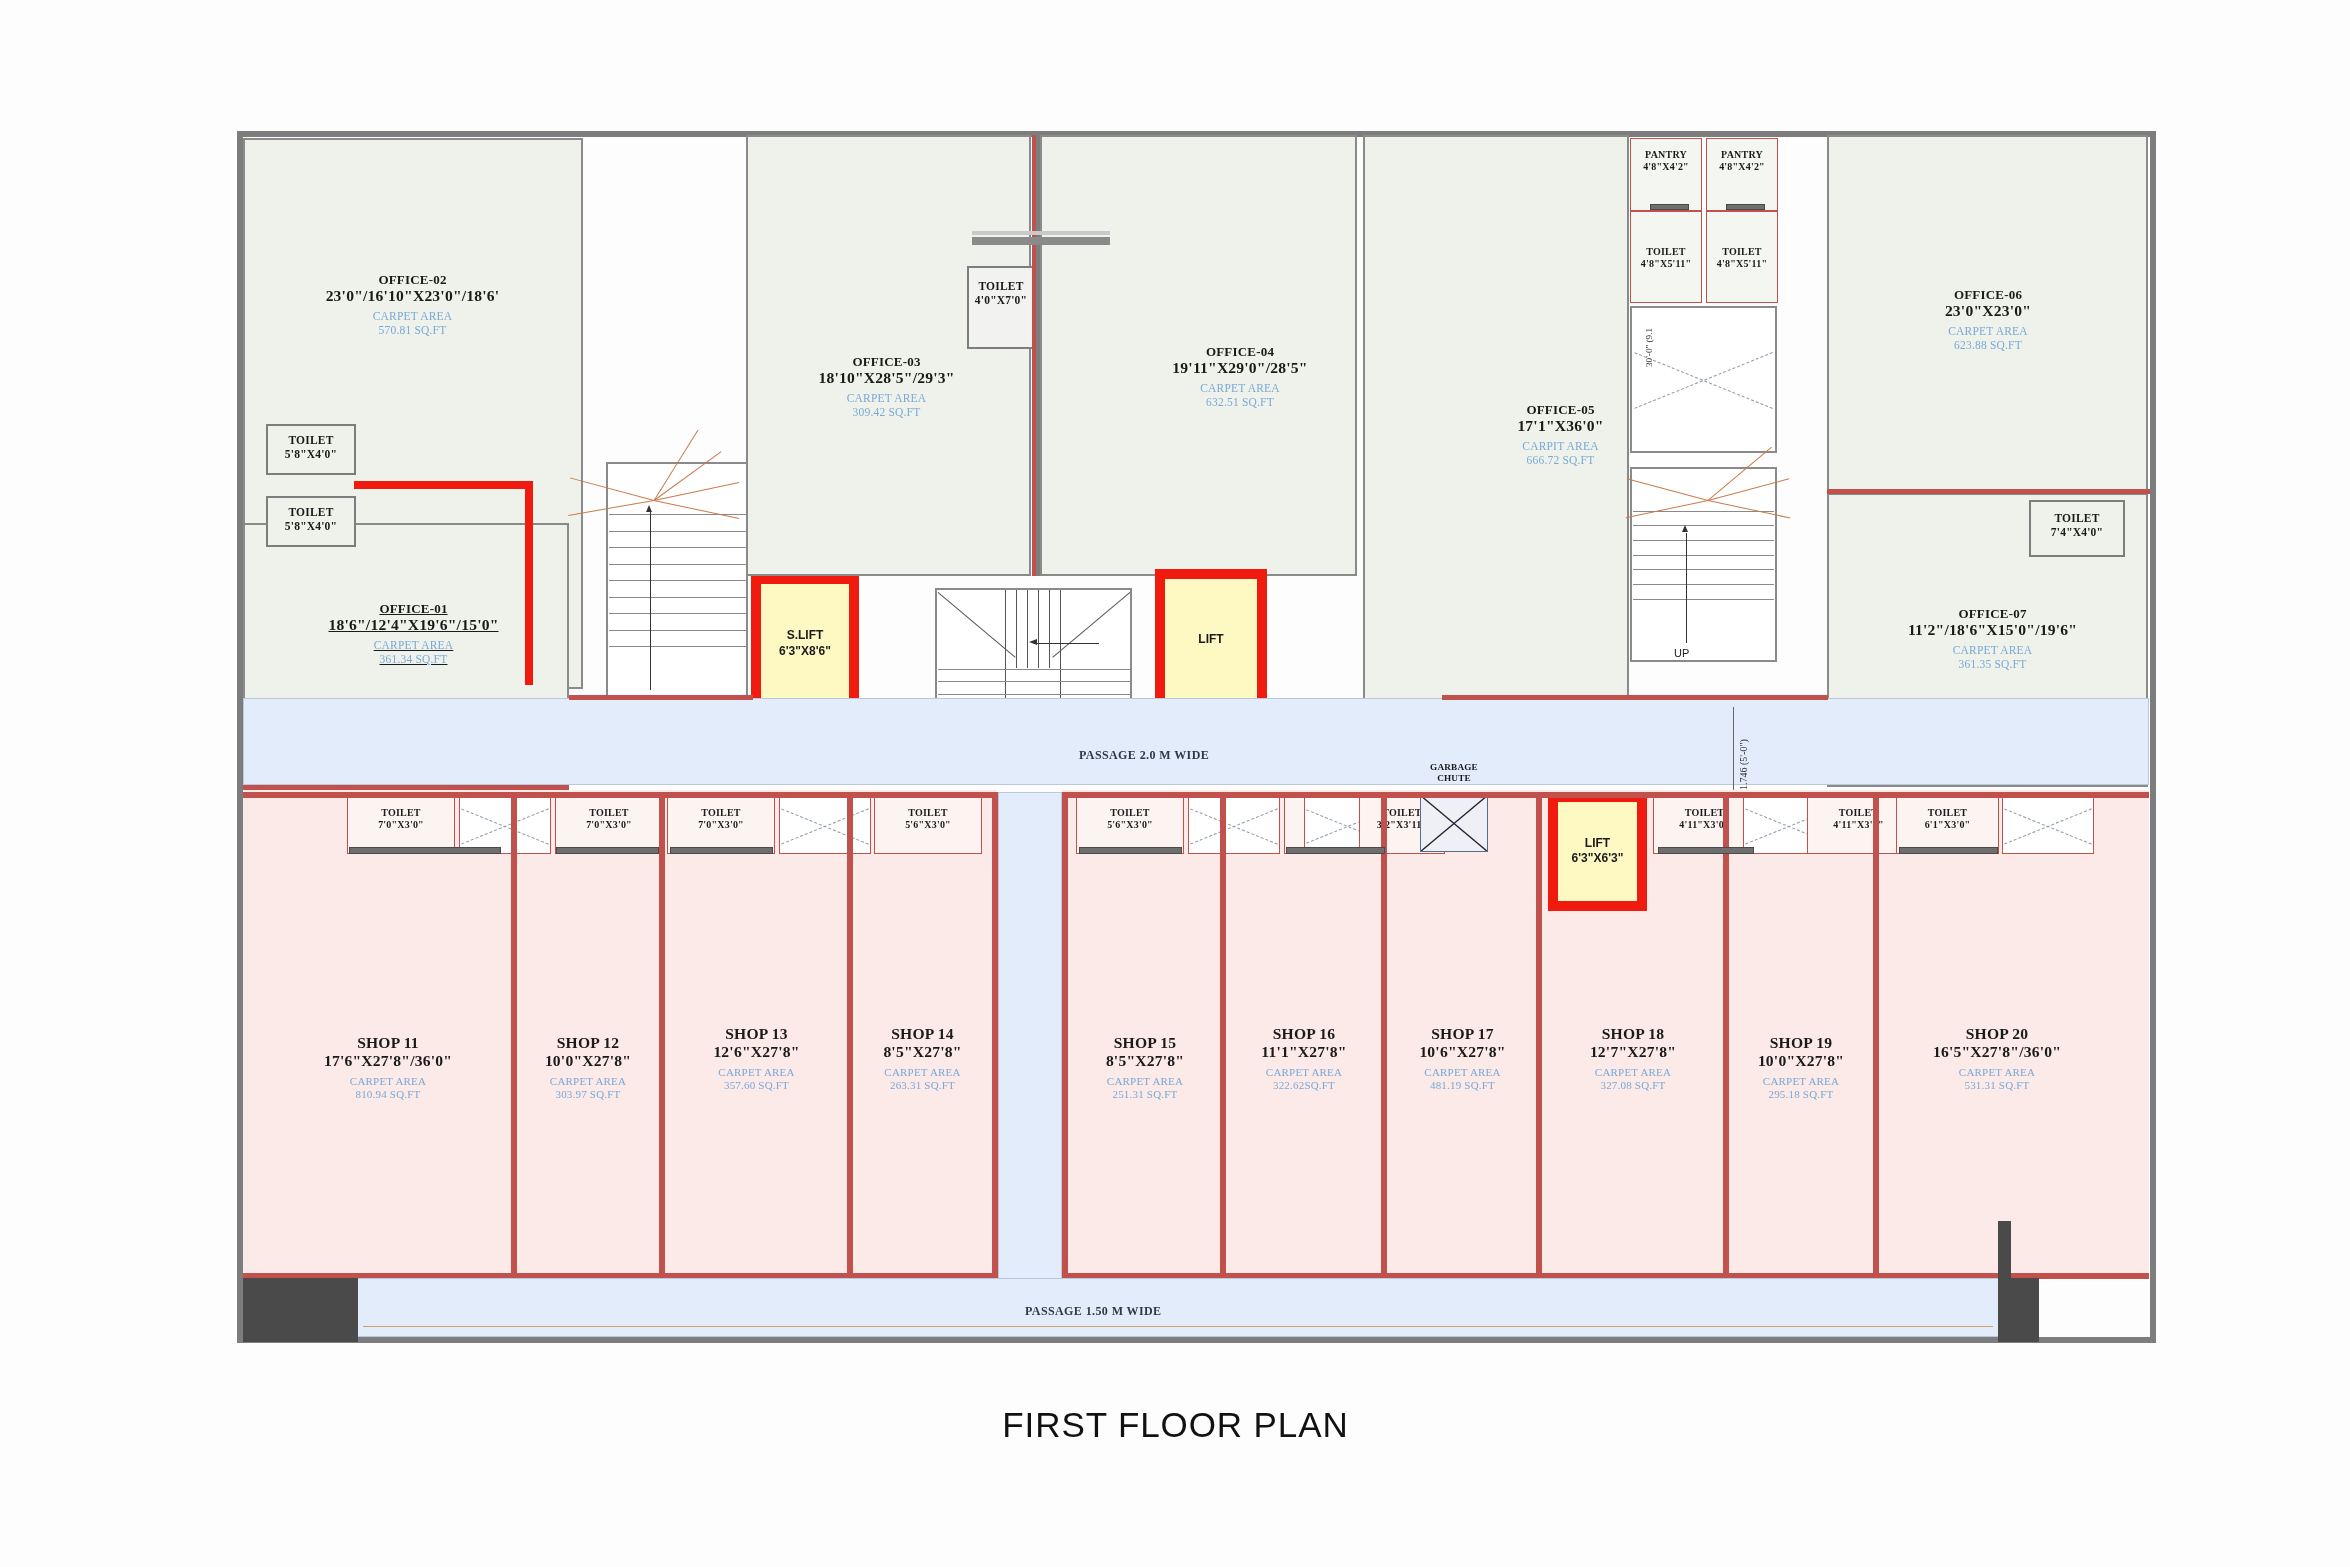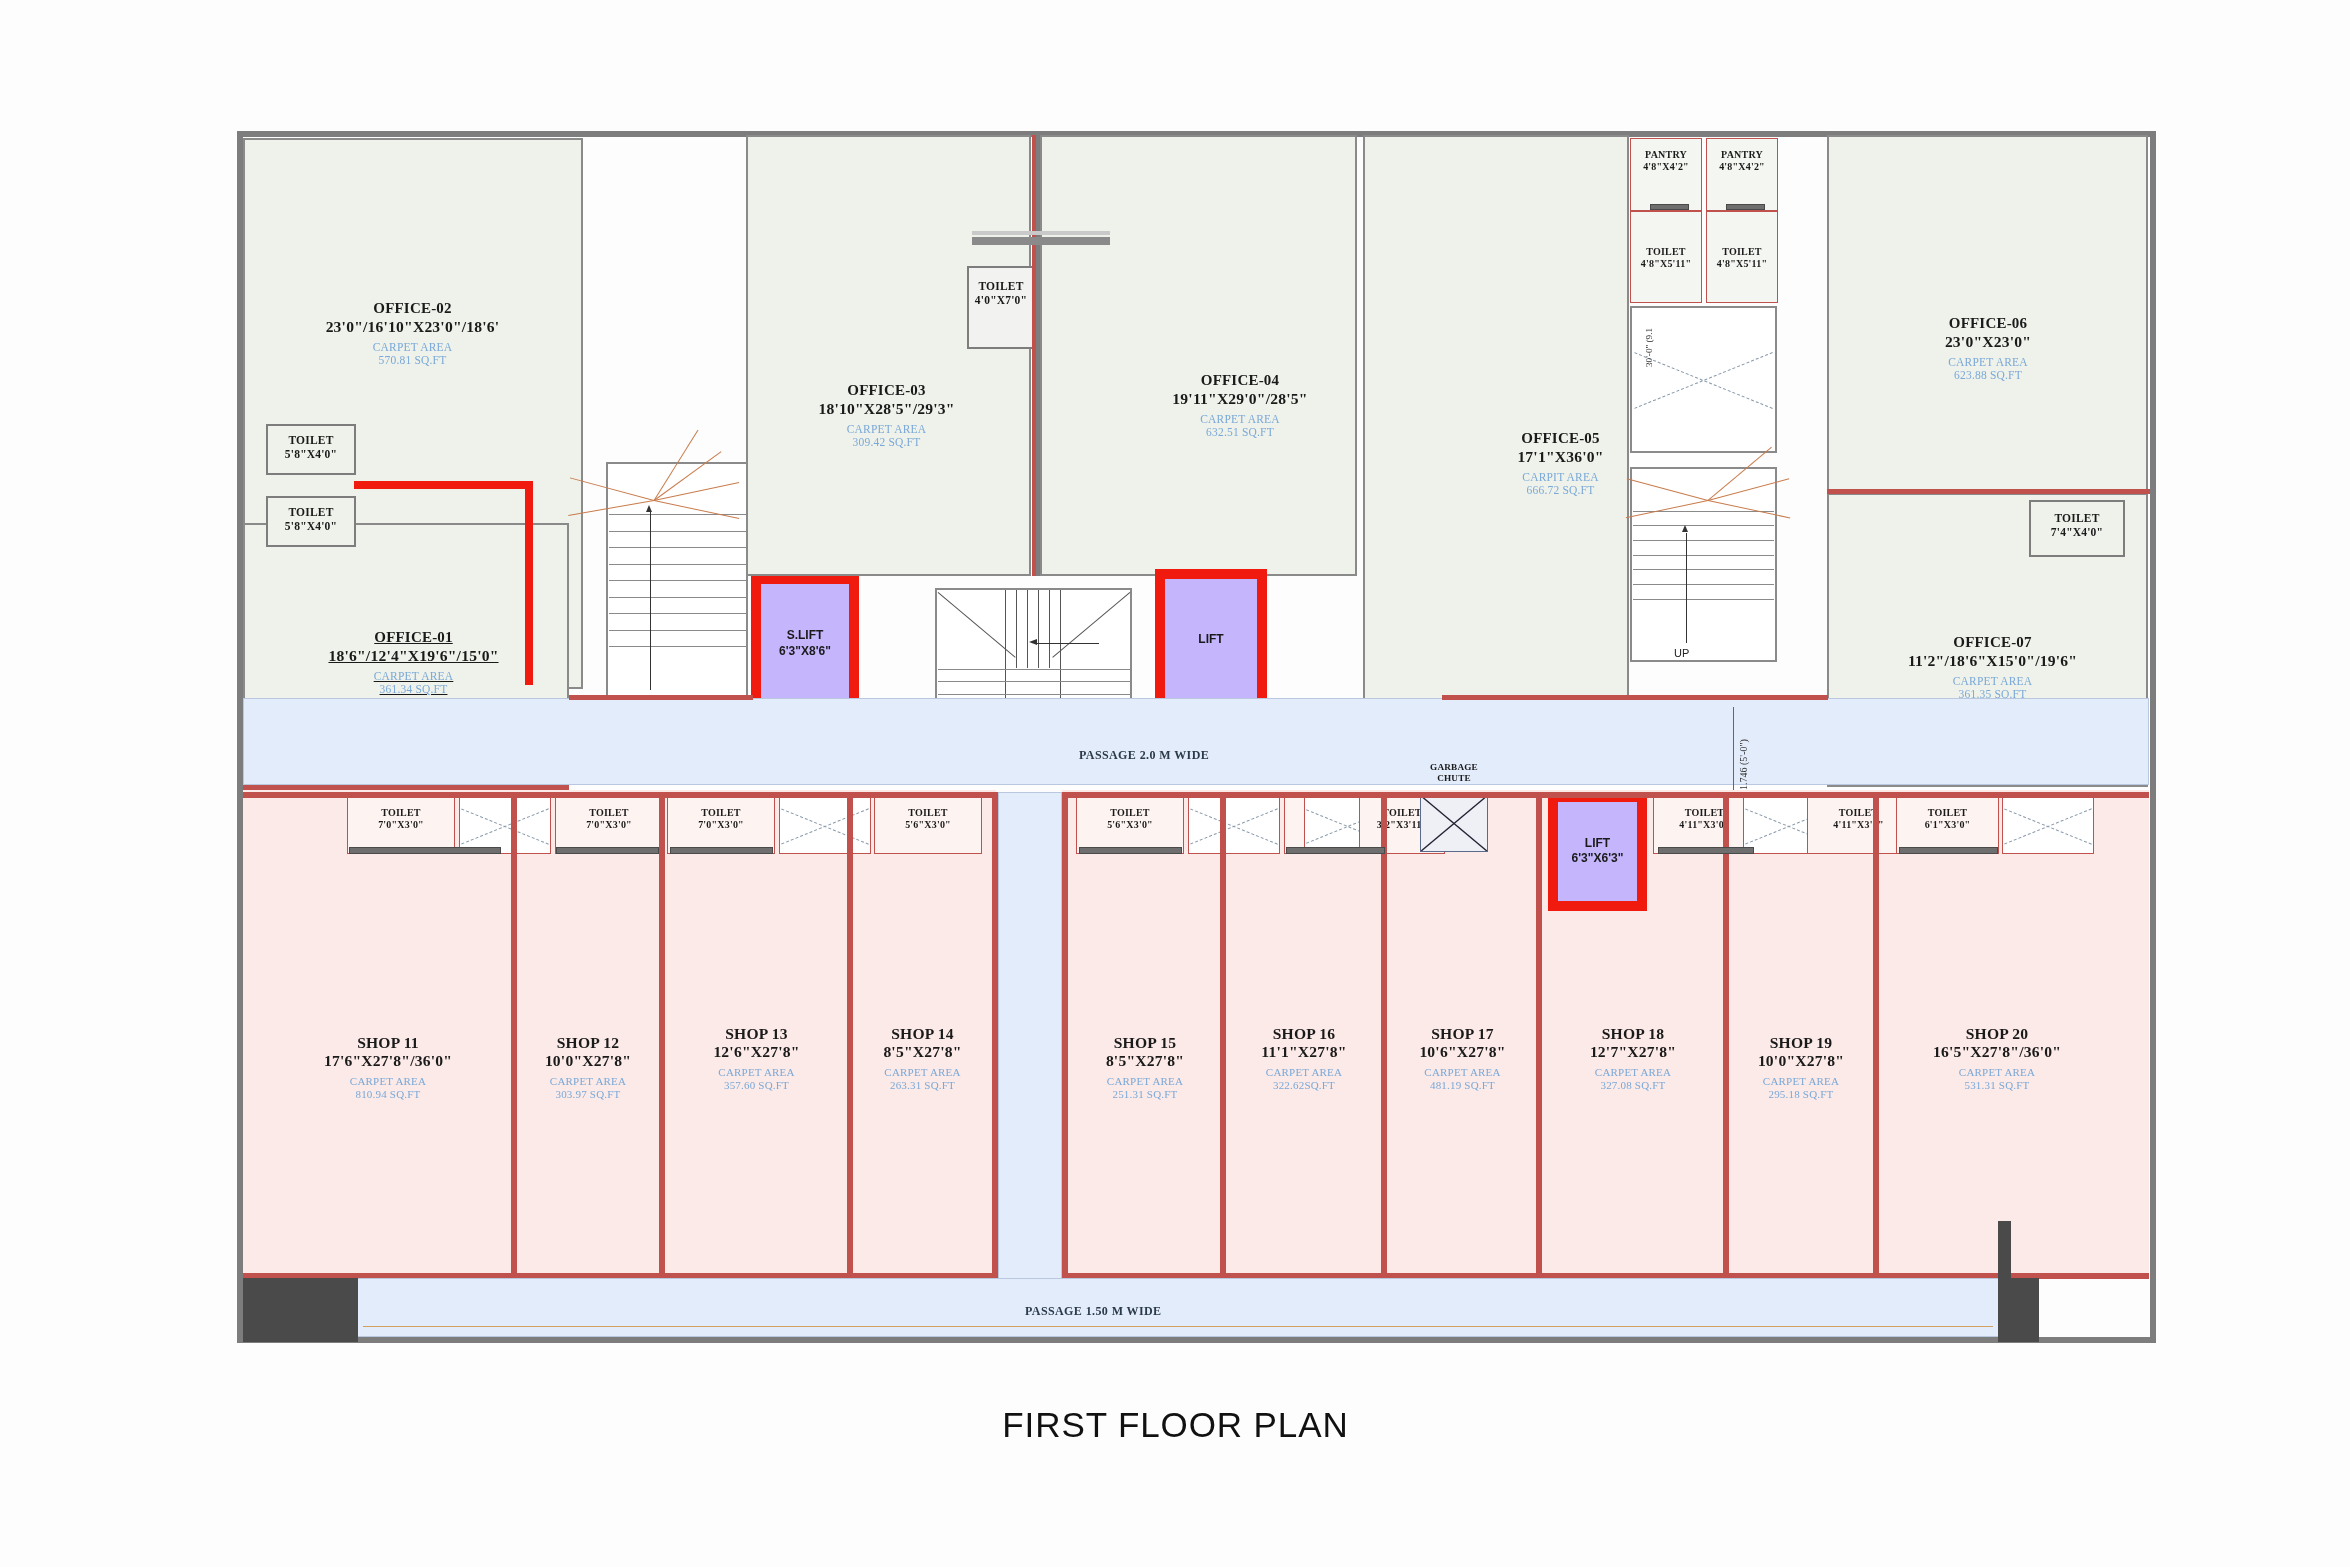--- a/index.html
+++ b/index.html
@@ -8,21 +8,21 @@
 
   
   .room{position:absolute;box-sizing:border-box;}
   .lbl{position:absolute;text-align:center;color:#1a1a1a;line-height:1.18;letter-spacing:0.2px;}
   .lbl .nm{font-weight:700;display:block;white-space:nowrap;}
   .lbl .dim{font-weight:700;display:block;white-space:nowrap;}
   .lbl .ca{display:block;color:#7aa8d8;font-weight:400;white-space:nowrap;}
   .lbl .cav{display:block;color:#7aa8d8;font-weight:400;white-space:nowrap;}
 
   .office{background:#eef2ea;border:2.8px solid #8a8a8a;}
-  .officetxt .nm{font-size:15px;margin-top:28px;}
+  .officetxt .nm{font-size:13px;}
   .officetxt .dim{font-size:15.6px;}
   .officetxt .ca{font-size:11.5px;margin-top:4.6px;}
   .officetxt .cav{font-size:11.5px;}
 
   .shop{background:#fbeae7;border:2.8px solid #9d5a5a;}
   .shoptxt .nm{font-size:15.6px;}
   .shoptxt .dim{font-size:15.6px;}
   .shoptxt .ca{font-size:11px;margin-top:4.6px;}
   .shoptxt .cav{font-size:11px;}
 
@@ -34,21 +34,21 @@
 
   .passage{position:absolute;background:#e3ecfa;border:0.9px solid #b9c8df;box-sizing:border-box;}
   .passlbl{position:absolute;font-size:12px;font-weight:700;color:#2b3a4a;white-space:nowrap;letter-spacing:0.4px;}
 
   .wall{position:absolute;background:#7d7d7d;}
   .rwall{position:absolute;background:#c0514d;}
   .redwall{position:absolute;background:#f01a0e;}
   .thinline{position:absolute;background:#9a9a9a;}
   .grayline{position:absolute;background:#666;}
 
-  .liftbox{position:absolute;box-sizing:border-box;background:#c4b5fd;border:10px solid #f01a0e;}
+  .liftbox{position:absolute;box-sizing:border-box;background:#fef9c3;border:10px solid #f01a0e;}
   .liftbox .lt{position:absolute;left:0;right:0;top:50%;transform:translateY(-50%);text-align:center;
      font-family:"Liberation Sans",sans-serif;font-weight:700;font-size:12px;color:#1a1a1a;line-height:1.3;}
 
   .toiletcell{position:absolute;box-sizing:border-box;background:#fdf4f2;border:1.8px solid #c0514d;}
   .toiletwhite{position:absolute;box-sizing:border-box;background:#ffffff;border:1.8px solid #c0514d;}
   .xbox{position:absolute;box-sizing:border-box;background:#ffffff;border:2.8px solid #8a8a8a;}
   .xbox::before,.xbox::after{content:"";position:absolute;left:-2%;top:50%;width:104%;height:0;
       border-top:0.9px dashed #8899aa;transform-origin:center;}
   .xbox::before{transform:rotate(22deg);}
   .xbox::after{transform:rotate(-22deg);}

